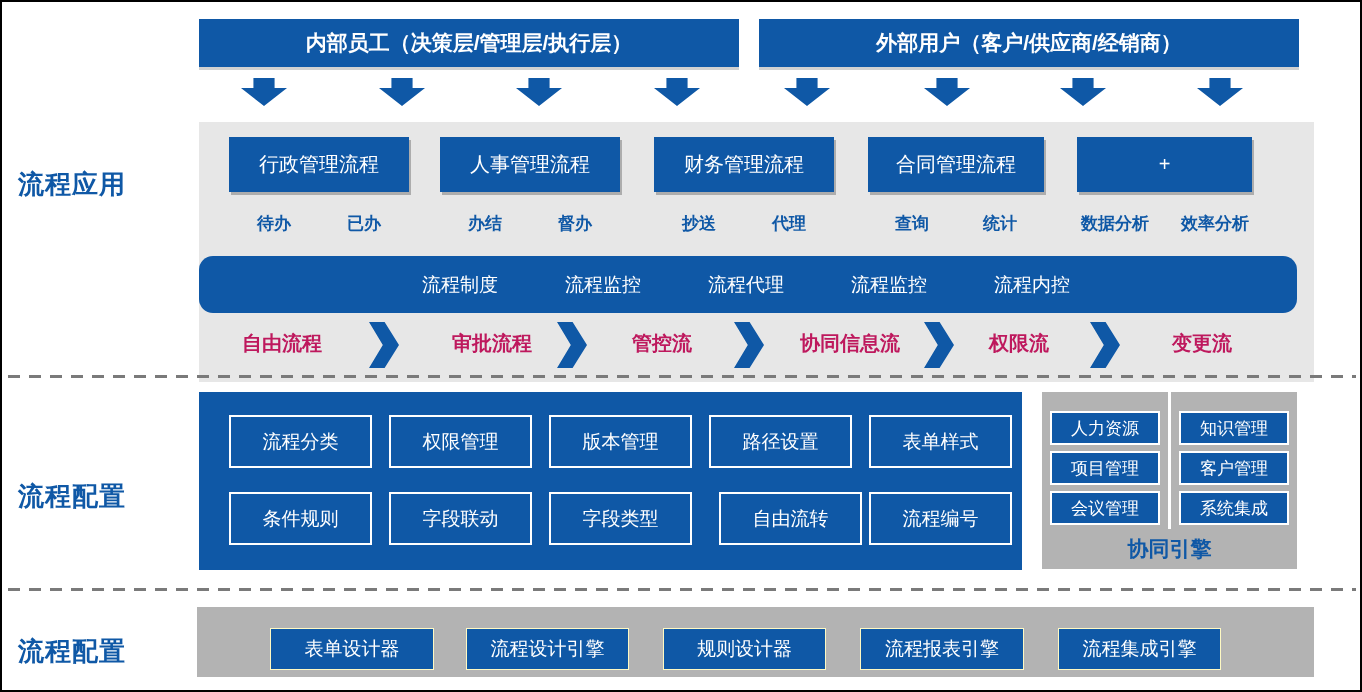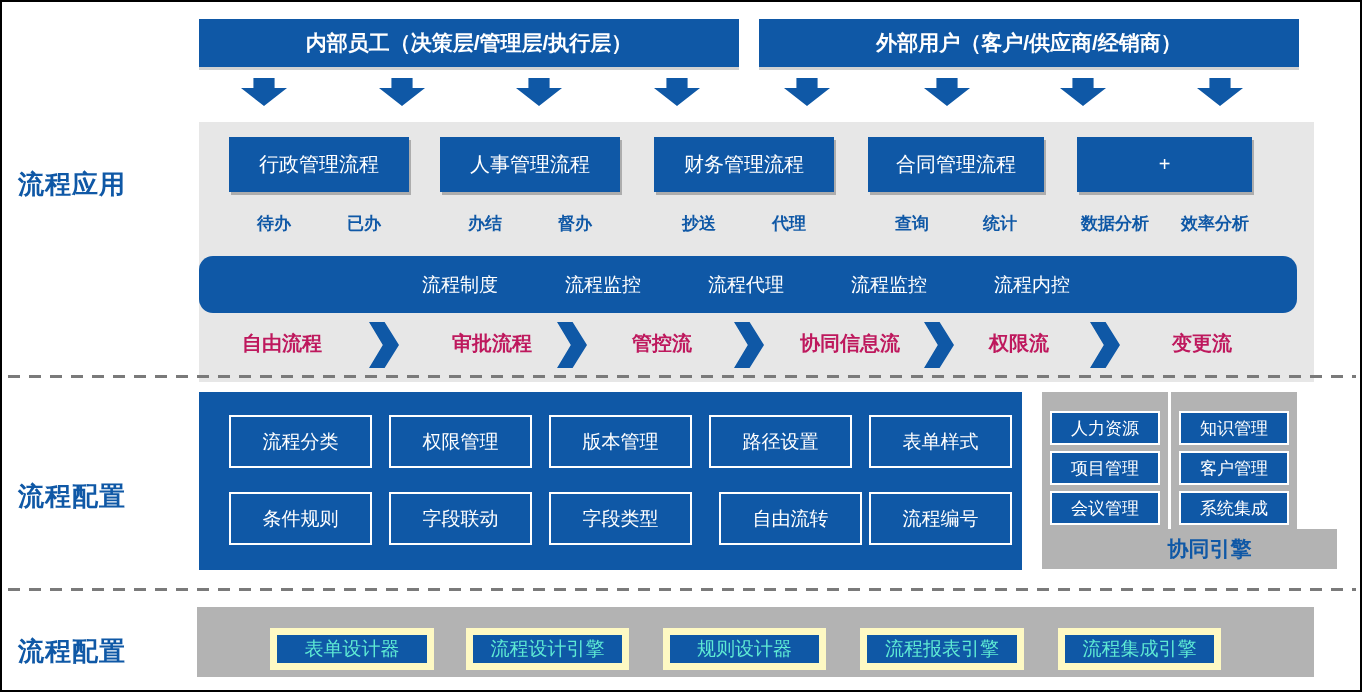--- a/index.html
+++ b/index.html
@@ -61,28 +61,28 @@
   .side-panel{
     position:absolute;top:390px;width:126px;height:152px;background:#B3B3B3;
     display:flex;flex-direction:column;align-items:center;justify-content:center;gap:6px;
   }
   .mod-box{
     width:110px;height:34px;background:#0F58A6;border:2px solid #fff;box-sizing:border-box;
     color:#fff;font-size:17px;display:flex;align-items:center;justify-content:center;
   }
   .engine-bar{
     position:absolute;left:1040px;top:527px;width:255px;height:40px;background:#B3B3B3;
-    color:#0F58A6;font-size:21px;font-weight:bold;display:flex;align-items:center;justify-content:center;padding-left:40px;
+    color:#0F58A6;font-size:21px;font-weight:bold;display:flex;align-items:center;justify-content:center;
   }
   .base-bar{
     position:absolute;left:195px;top:605px;width:1117px;height:70px;background:#B3B3B3;
   }
   .base-box{
-    position:absolute;top:21px;height:42px;background:#0F58A6;border:7px solid #fef9c3;box-sizing:border-box;
-    color:#5eead4;font-size:19px;display:flex;align-items:center;justify-content:center;
+    position:absolute;top:21px;height:42px;background:#0F58A6;border:1px solid #fef9c3;box-sizing:border-box;
+    color:#ffffff;font-size:19px;display:flex;align-items:center;justify-content:center;
   }
 </style>
 </head>
 <body>
 
 <div class="page">
 
   <div class="side-label" style="top:165px">流程应用</div>
   <div class="side-label" style="top:477px">流程配置</div>
   <div class="side-label" style="top:632px">流程配置</div>

